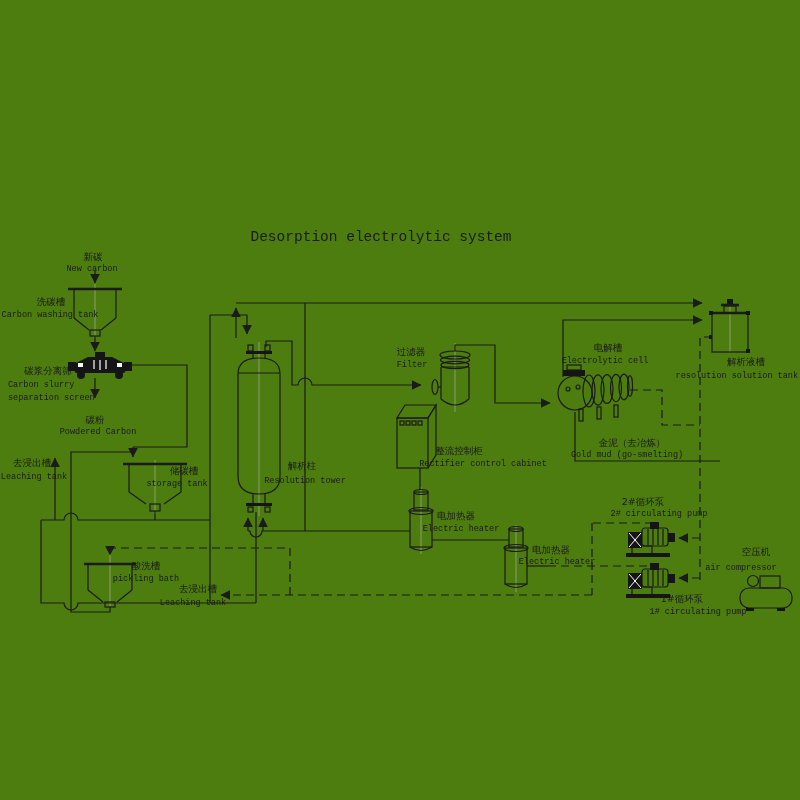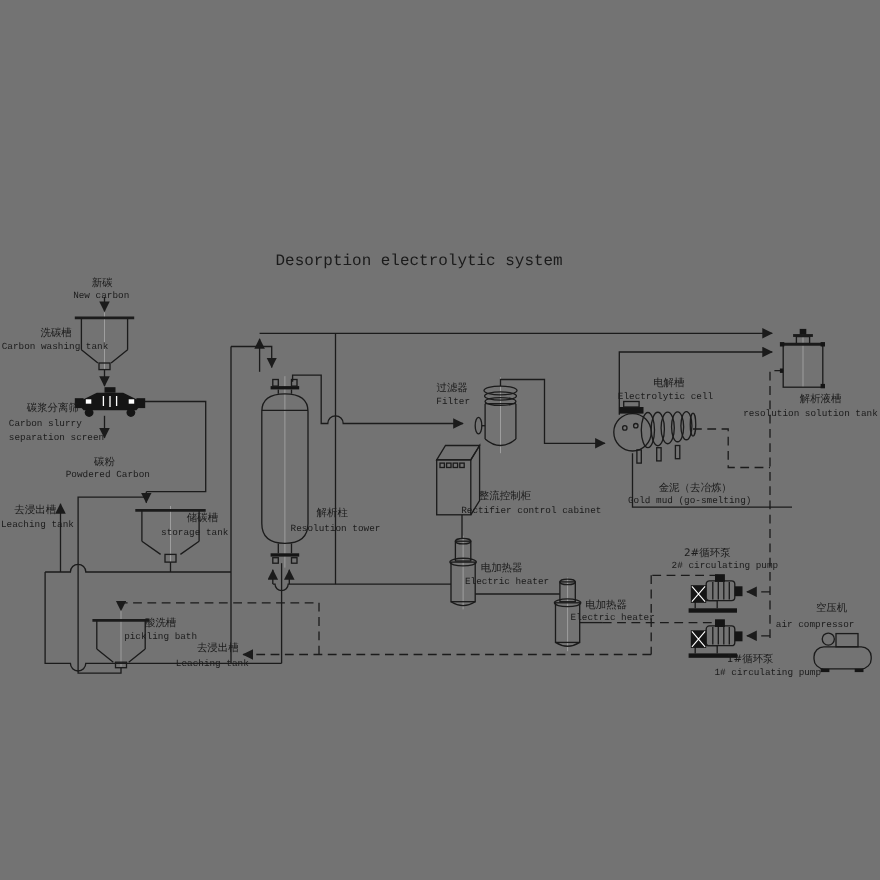--- a/index.html
+++ b/index.html
@@ -1,16 +1,16 @@
 <!DOCTYPE html>
 <html><head>
 <meta charset="utf-8">
 <style>
   html,body{margin:0;padding:0;background:#ffffff;}
-  .stage{position:relative;width:800px;height:800px;background:#737373;overflow:hidden;}
+  .stage{position:relative;width:800px;height:800px;background:#4d7c0f;overflow:hidden;}
   svg{display:block;}
   svg text{font-family:"Liberation Mono","DejaVu Sans Mono",monospace;fill:#1b1b1b;}
   text.zh{font-size:9.5px;font-family:"DejaVu Sans","Liberation Sans",sans-serif;}
   text.en{font-size:8.5px;}
   text.title{font-size:14.5px;font-family:"Liberation Mono","DejaVu Sans Mono",monospace;}
   .pipe{stroke:#1b1b1b;stroke-width:1.2;fill:none;}
   .pipe-d{stroke:#1b1b1b;stroke-width:1.2;fill:none;stroke-dasharray:8 5;}
   .eq{stroke:#1b1b1b;stroke-width:1.2;fill:none;}
   .eq-thick{stroke:#1b1b1b;stroke-width:2.6;fill:none;}
   .eq-fill{fill:#151515;stroke:none;}

